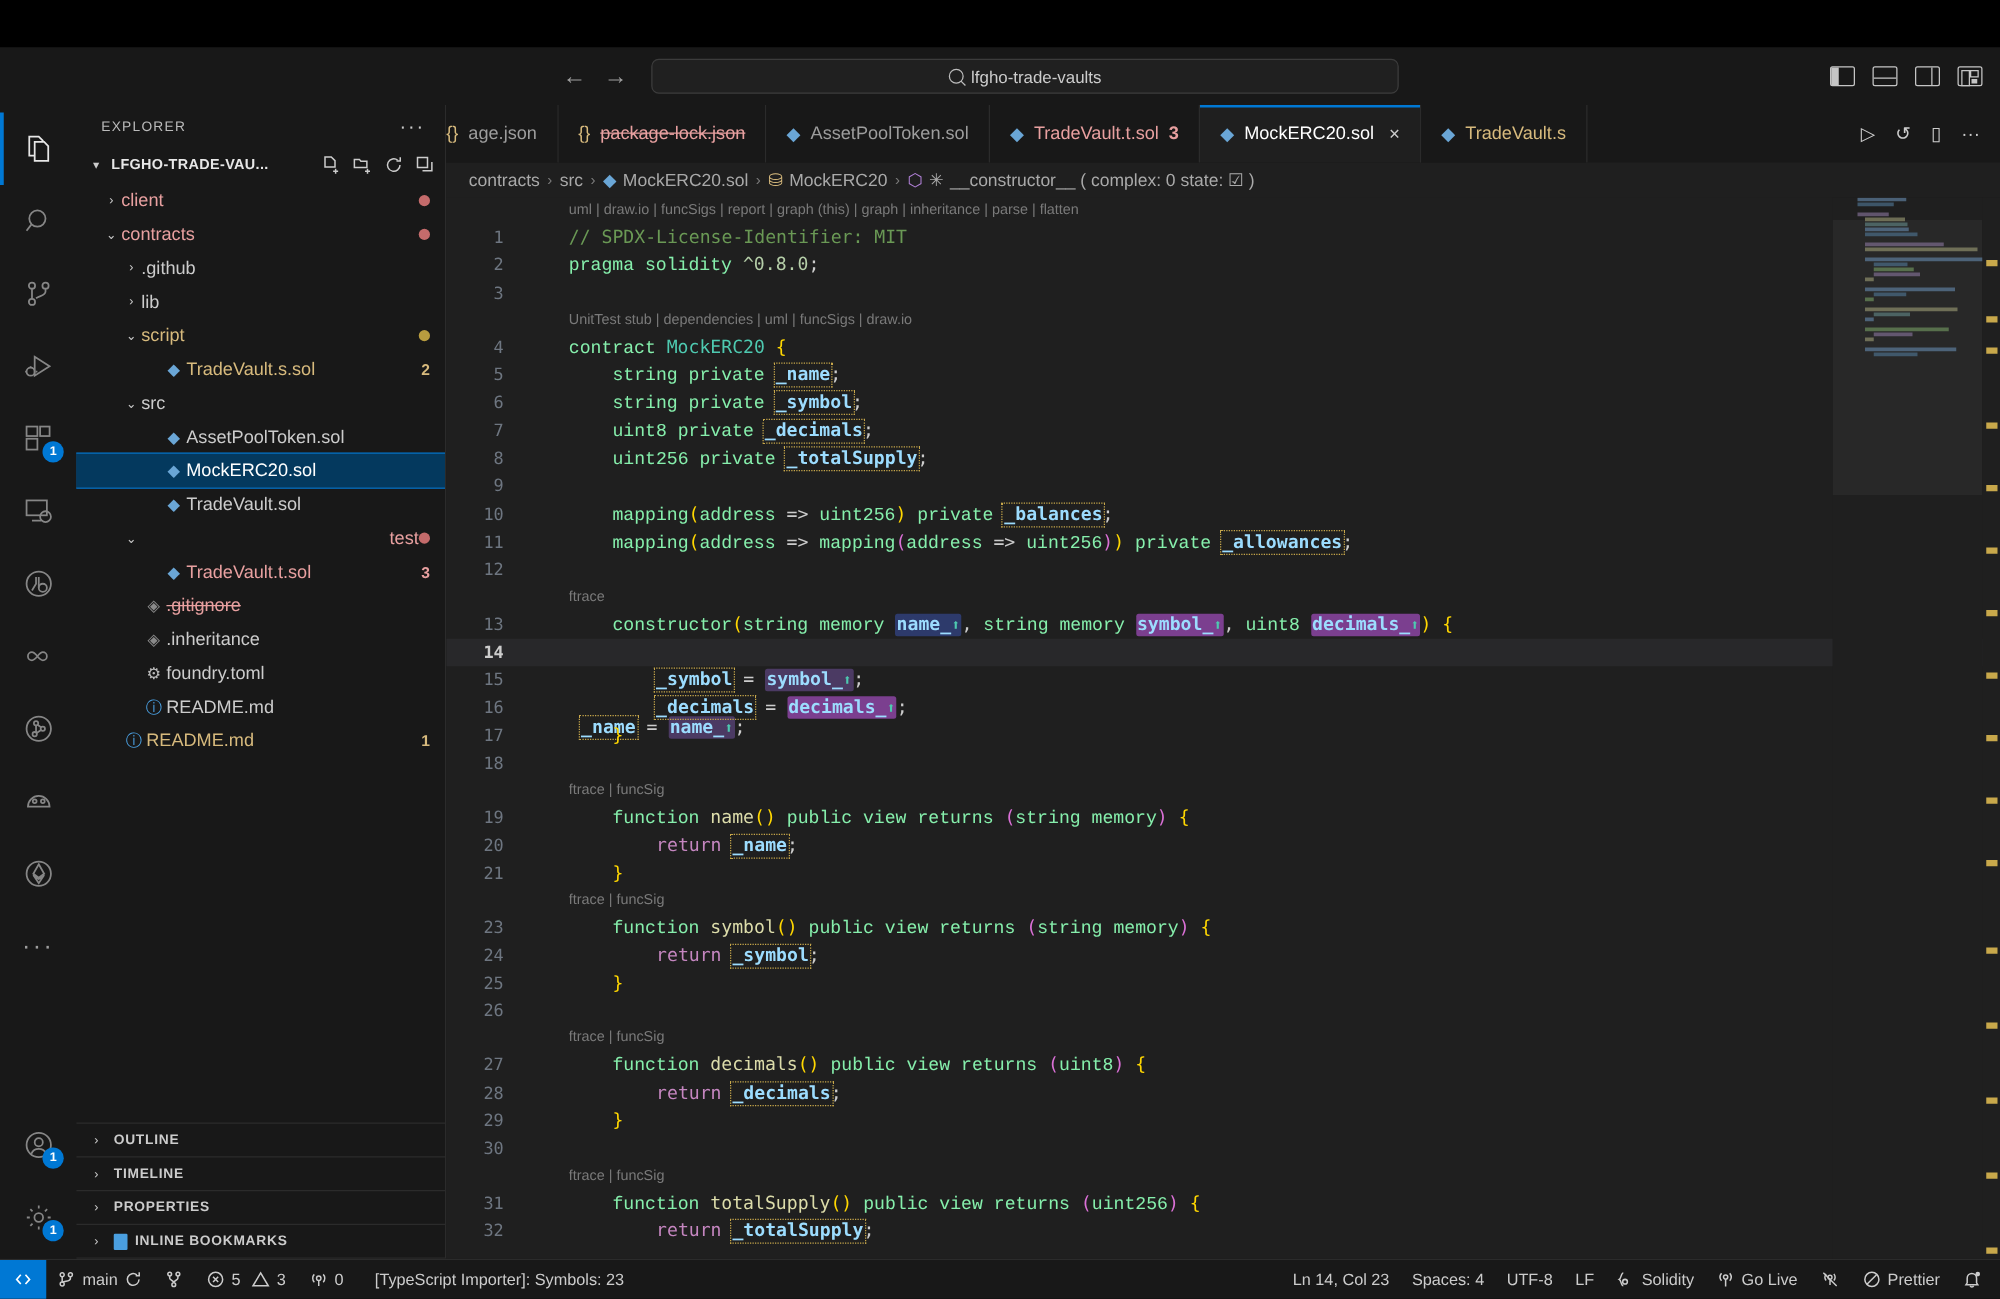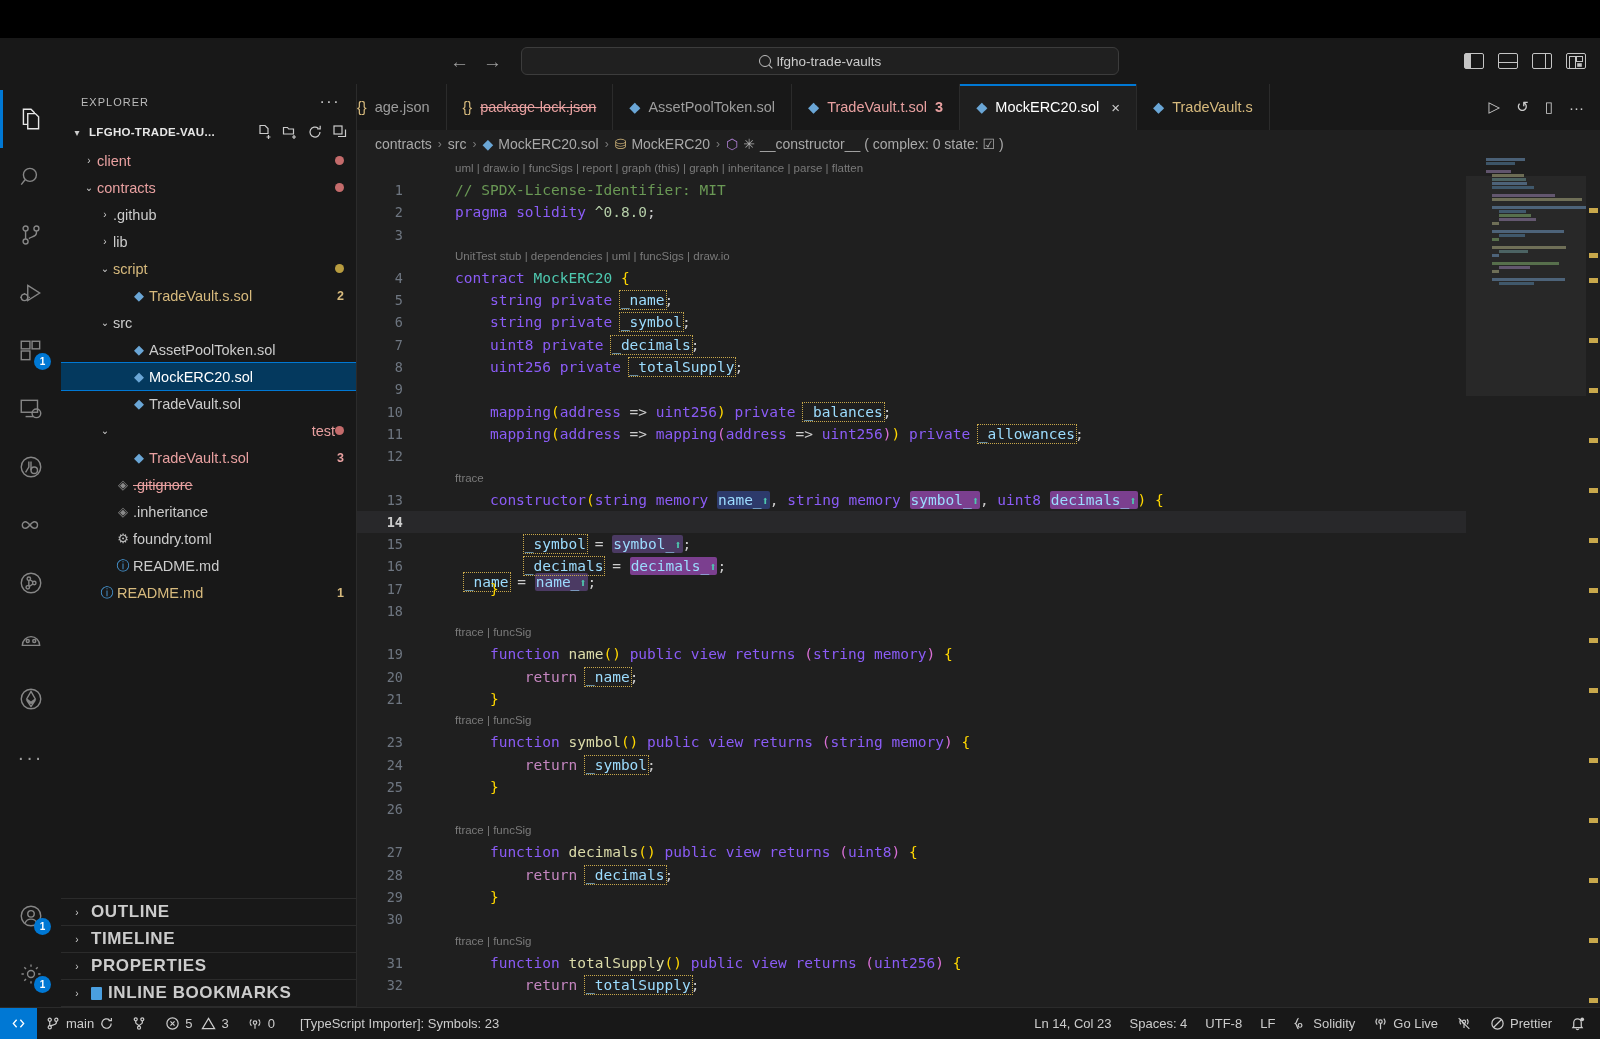--- a/index.html
+++ b/index.html
@@ -79,21 +79,21 @@
   .row .nm { flex: 1 1 auto; white-space: nowrap; overflow: hidden; }
   .row .cnt { font-size: 12.5px; font-weight: 700; }
   .dot { width: 9px; height: 9px; border-radius: 50%; display:inline-block; }
   .strike { text-decoration: line-through; }
   .eth { color: #6aa6d6; }
   .gitico { color: #8a8a8a; }
 
   .sb-sections { border-top: 1px solid #2b2b2b; }
   .sec { height: 27px; display: flex; align-items: center; gap: 6px; padding-left: 8px; border-bottom: 1px solid #2b2b2b; cursor: pointer; }
   .sec .chev2 { width: 16px; text-align:center; color:#cccccc; font-size:10px; }
-  .sec .lbl { color: #cccccc; font-size: 17px; font-weight: 700; letter-spacing: .6px; }
+  .sec .lbl { color: #cccccc; font-size: 11px; font-weight: 700; letter-spacing: .6px; }
   .bm-sq { width: 11px; height: 13px; background: #4a9fe0; border-radius: 1px; display:inline-block; }
 
   
   .editorarea { flex: 1 1 auto; display: flex; flex-direction: column; min-width: 0; background: #1f1f1f; }
   .tabs { height: 46px; flex: 0 0 46px; background: #181818; display: flex; align-items: stretch; position: relative; }
   .tab {
     display: flex; align-items: center; gap: 8px; padding: 0 16px;
     font-size: 14.5px; color: #9d9d9d; border-right: 1px solid #2b2b2b;
     background: #181818; cursor: pointer; white-space: nowrap; position: relative;
   }
@@ -118,25 +118,25 @@
   .ln.cur { color: #cccccc; font-weight: 600; }
   .code { flex: 1 1 auto; line-height: 22.3px; white-space: pre; color: #cccccc; padding-left: 38px; position: relative; }
   .codeline.curline { background: #28282a; flex-direction: column; }
   .codeline.curline .code::after, .codeline.curline::after {
     content:""; position:absolute; left:60px; right:170px; height:1px;
   }
   .lens { height: 21px; font-family: "Liberation Sans", sans-serif; font-size: 11.5px; color: #7a7a7a; padding-left: 98px; line-height: 21px; }
 
   
   .t-com { color: #6a9955; }
-  .t-kw  { color: #8b5cf6; }
+  .t-kw  { color: #86efac; font-family: Liberation Mono, monospace; }
   .t-typ { color: #4ec9b0; }
   .t-num { color: #b5cea8; }
   .t-fn  { color: #dcdcaa; }
-  .t-var { color: #9cdcfe; }
+  .t-var { color: #9cdcfe; font-weight: bold; }
   .t-pun { color: #cccccc; }
   .t-brk { color: #ffd700; }
   .t-brk2{ color: #da70d6; }
   .t-ctl { color: #c586c0; }
   .occ { outline: 1px dotted #c8a84b; outline-offset: 1px; }
   .chip { background: #4b3a63; border-radius: 2px; padding: 1px 1px; }
   .chip2 { background: #2d3a6b; border-radius: 2px; padding: 1px 1px; }
   .chip3 { background: #7b3f8f; border-radius: 2px; padding: 1px 1px; }
   .upar { color: #4ec9b0; font-size: 12px; }
 

